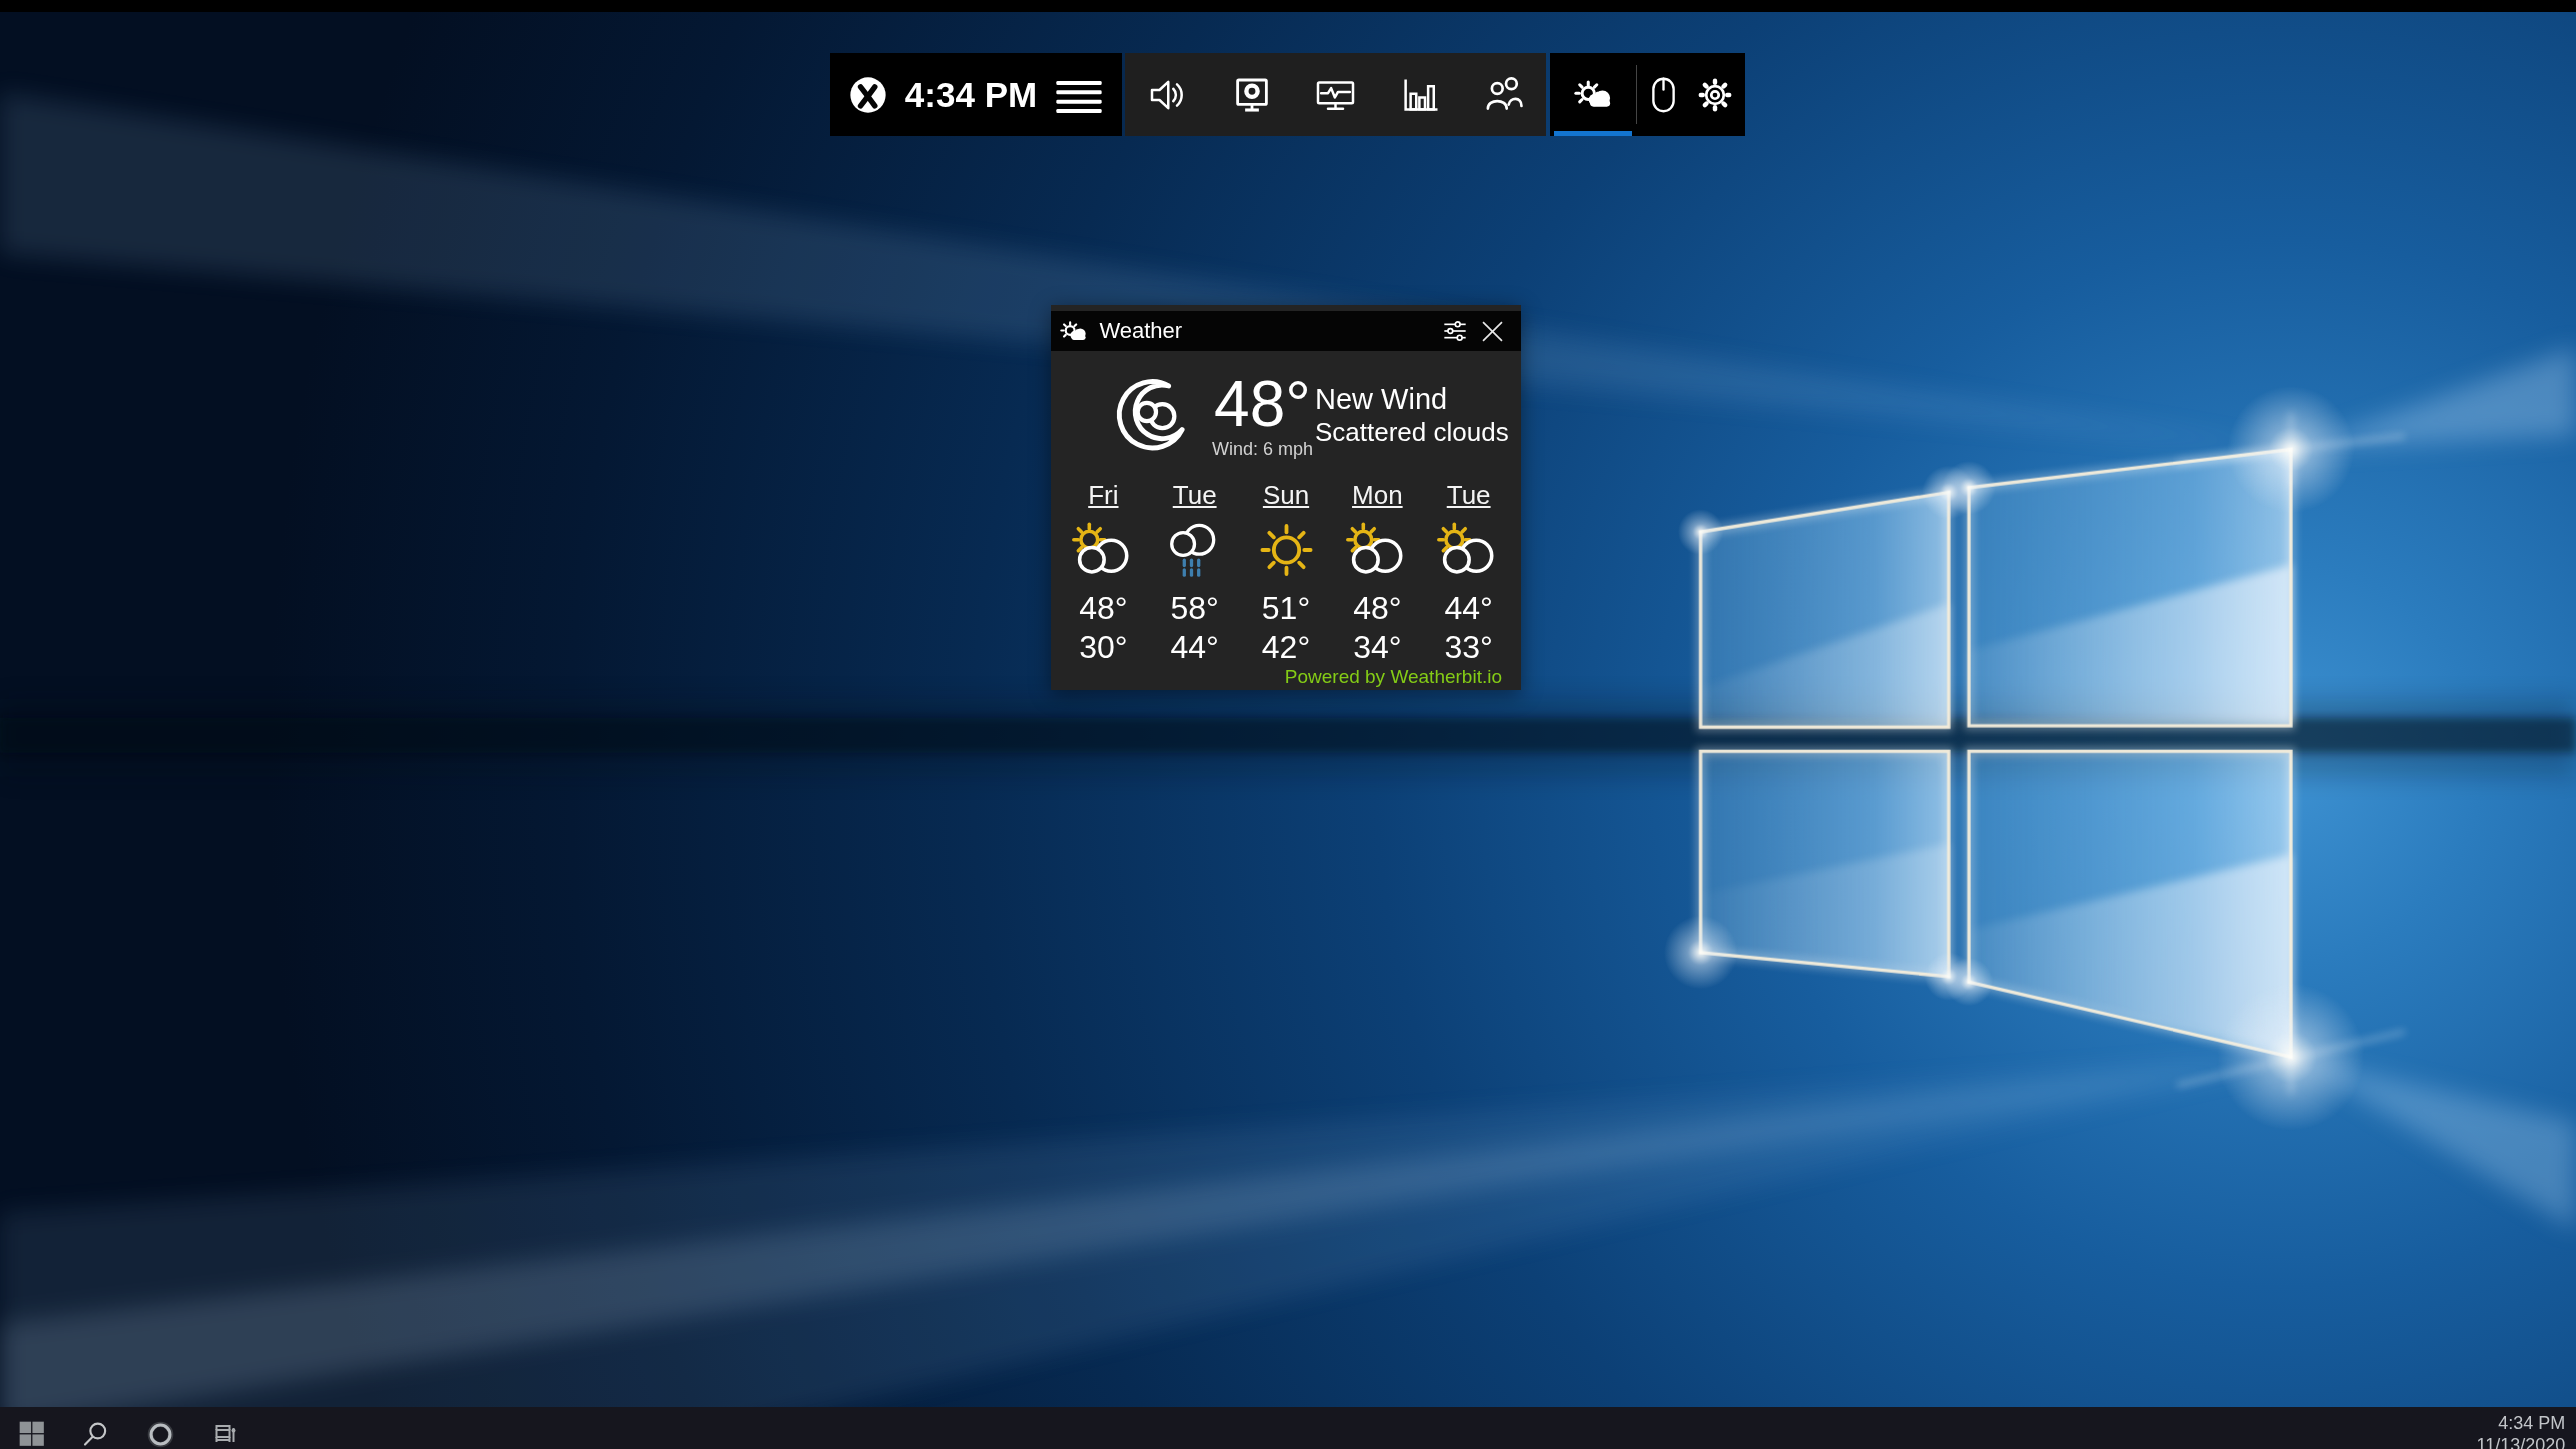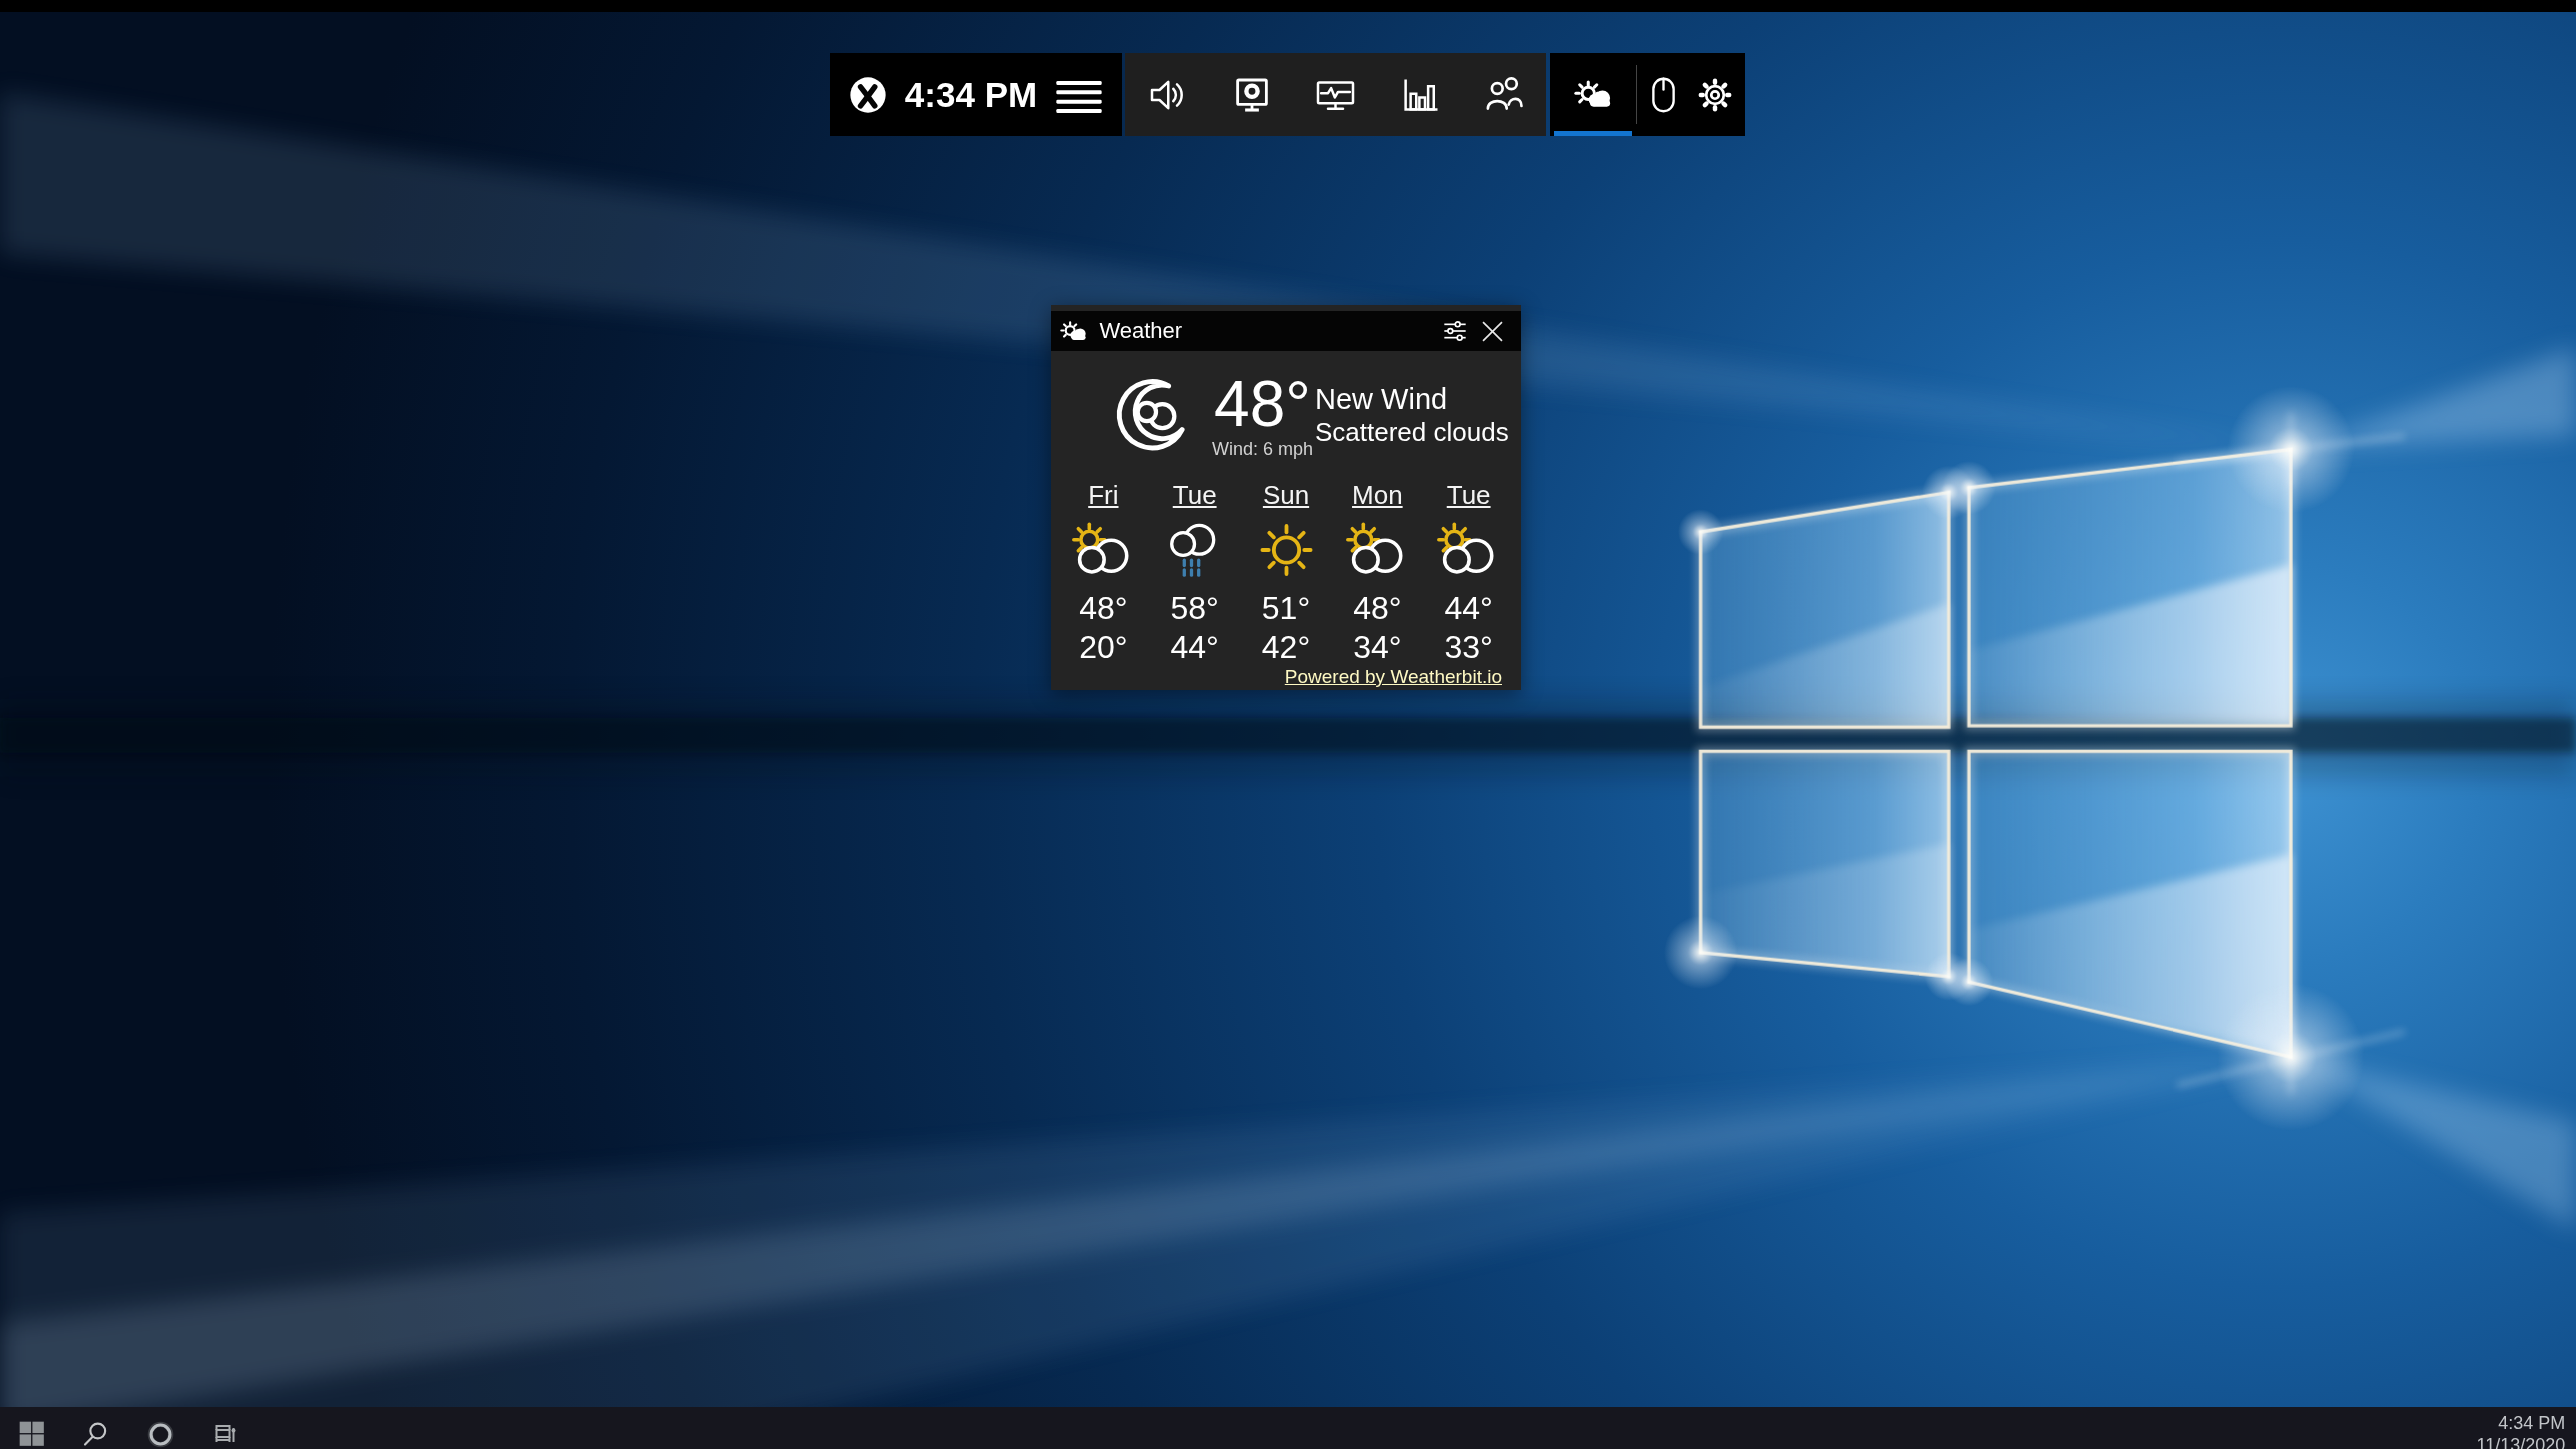--- a/index.html
+++ b/index.html
@@ -38,22 +38,22 @@
   .wind{margin-top:1.3px;font-size:18px;color:#d2d2d2;}
   .cur-loc{position:absolute;left:264px;top:10.7px;}
   .city{font-size:29px;color:#fff;line-height:35px;}
   .cond{font-size:26px;font-weight:400;color:#fff;line-height:31px;}
   .forecast{position:absolute;left:6.7px;right:6.7px;top:176px;display:flex;}
   .fc-col{flex:1;display:flex;flex-direction:column;align-items:center;}
   .fc-day{font-size:26px;color:#f4f4f4;line-height:28px;text-decoration:underline;}
   .fc-icon{margin-top:8px;height:66px;}
   .fc-high{margin-top:8px;font-size:32px;color:#fff;line-height:34px;}
   .fc-low{margin-top:5.4px;font-size:32px;color:#fff;line-height:34px;}
-  .attribution{position:absolute;right:19px;top:361px;font-size:19px;color:#fef9c3;
-               text-decoration:underline;cursor:pointer;}
+  .attribution{position:absolute;right:19px;top:361px;font-size:19px;color:#84cc16;
+               cursor:pointer;}
 
   
   .taskbar{position:absolute;left:0;bottom:0;width:2576px;height:54px;background:#16161e;
            display:flex;align-items:center;z-index:40;}
   .tk-btn{width:64px;height:54px;background:none;border:none;padding:0;cursor:pointer;
           display:flex;align-items:center;justify-content:center;}
   .tk-clock{margin-left:auto;padding-right:10.7px;text-align:right;color:#c2c5c9;
             font-size:18px;line-height:22px;cursor:default;}
 </style>
 </head>
@@ -370,21 +370,21 @@
       </div>
     </div>
 
     <div class="forecast">
       <div class="fc-col">
         <div class="fc-day">Fri</div>
         <svg class="fc-icon" width="71" height="66" viewBox="0 0 110 96">
             <use href="#ico-partly"></use>
           </svg>
         <div class="fc-high">48°</div>
-        <div class="fc-low">20°</div>
+        <div class="fc-low">30°</div>
       </div>
       <div class="fc-col">
         <div class="fc-day">Tue</div>
         <svg class="fc-icon" width="71" height="66" viewBox="0 0 110 110">
             <use href="#ico-rain"></use>
           </svg>
         <div class="fc-high">58°</div>
         <div class="fc-low">44°</div>
       </div>
       <div class="fc-col">

